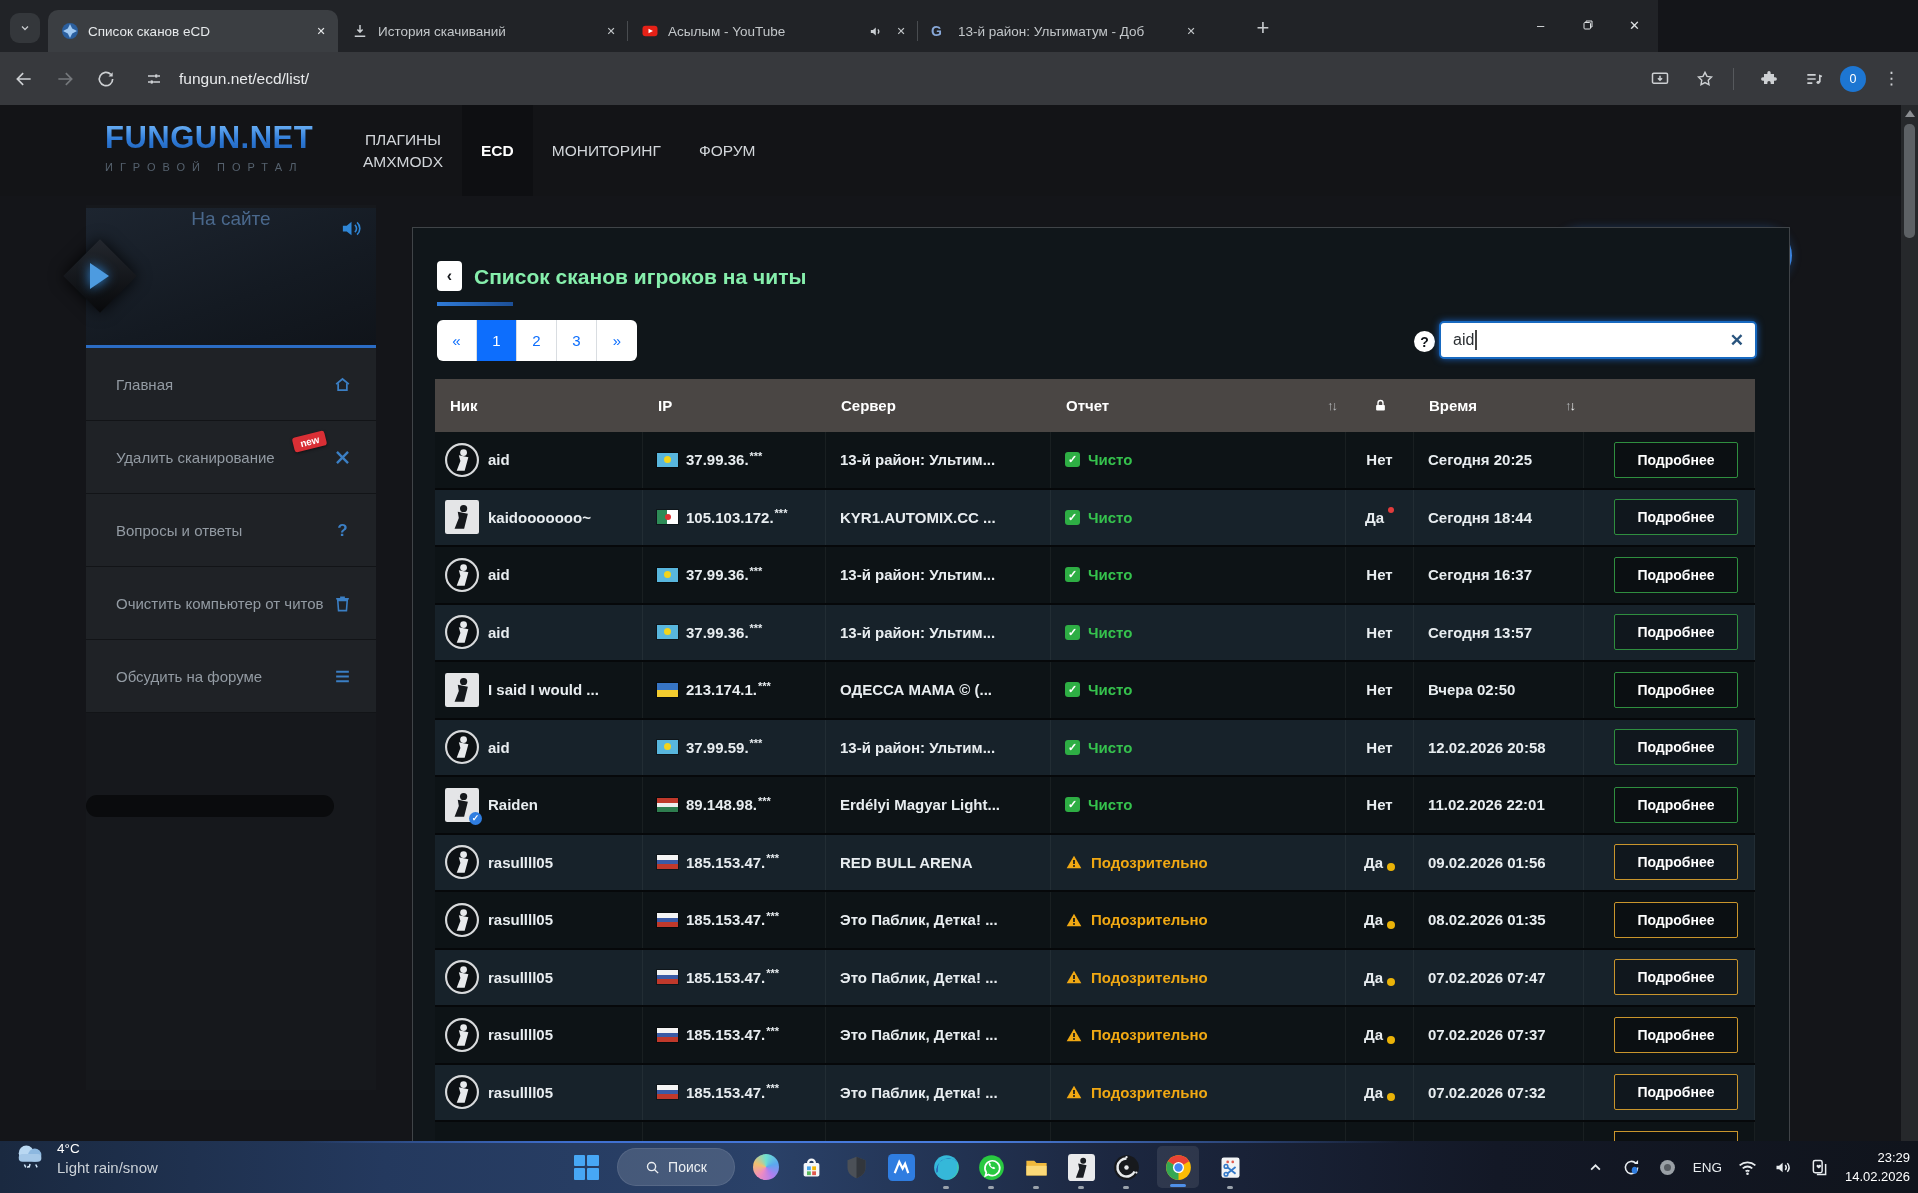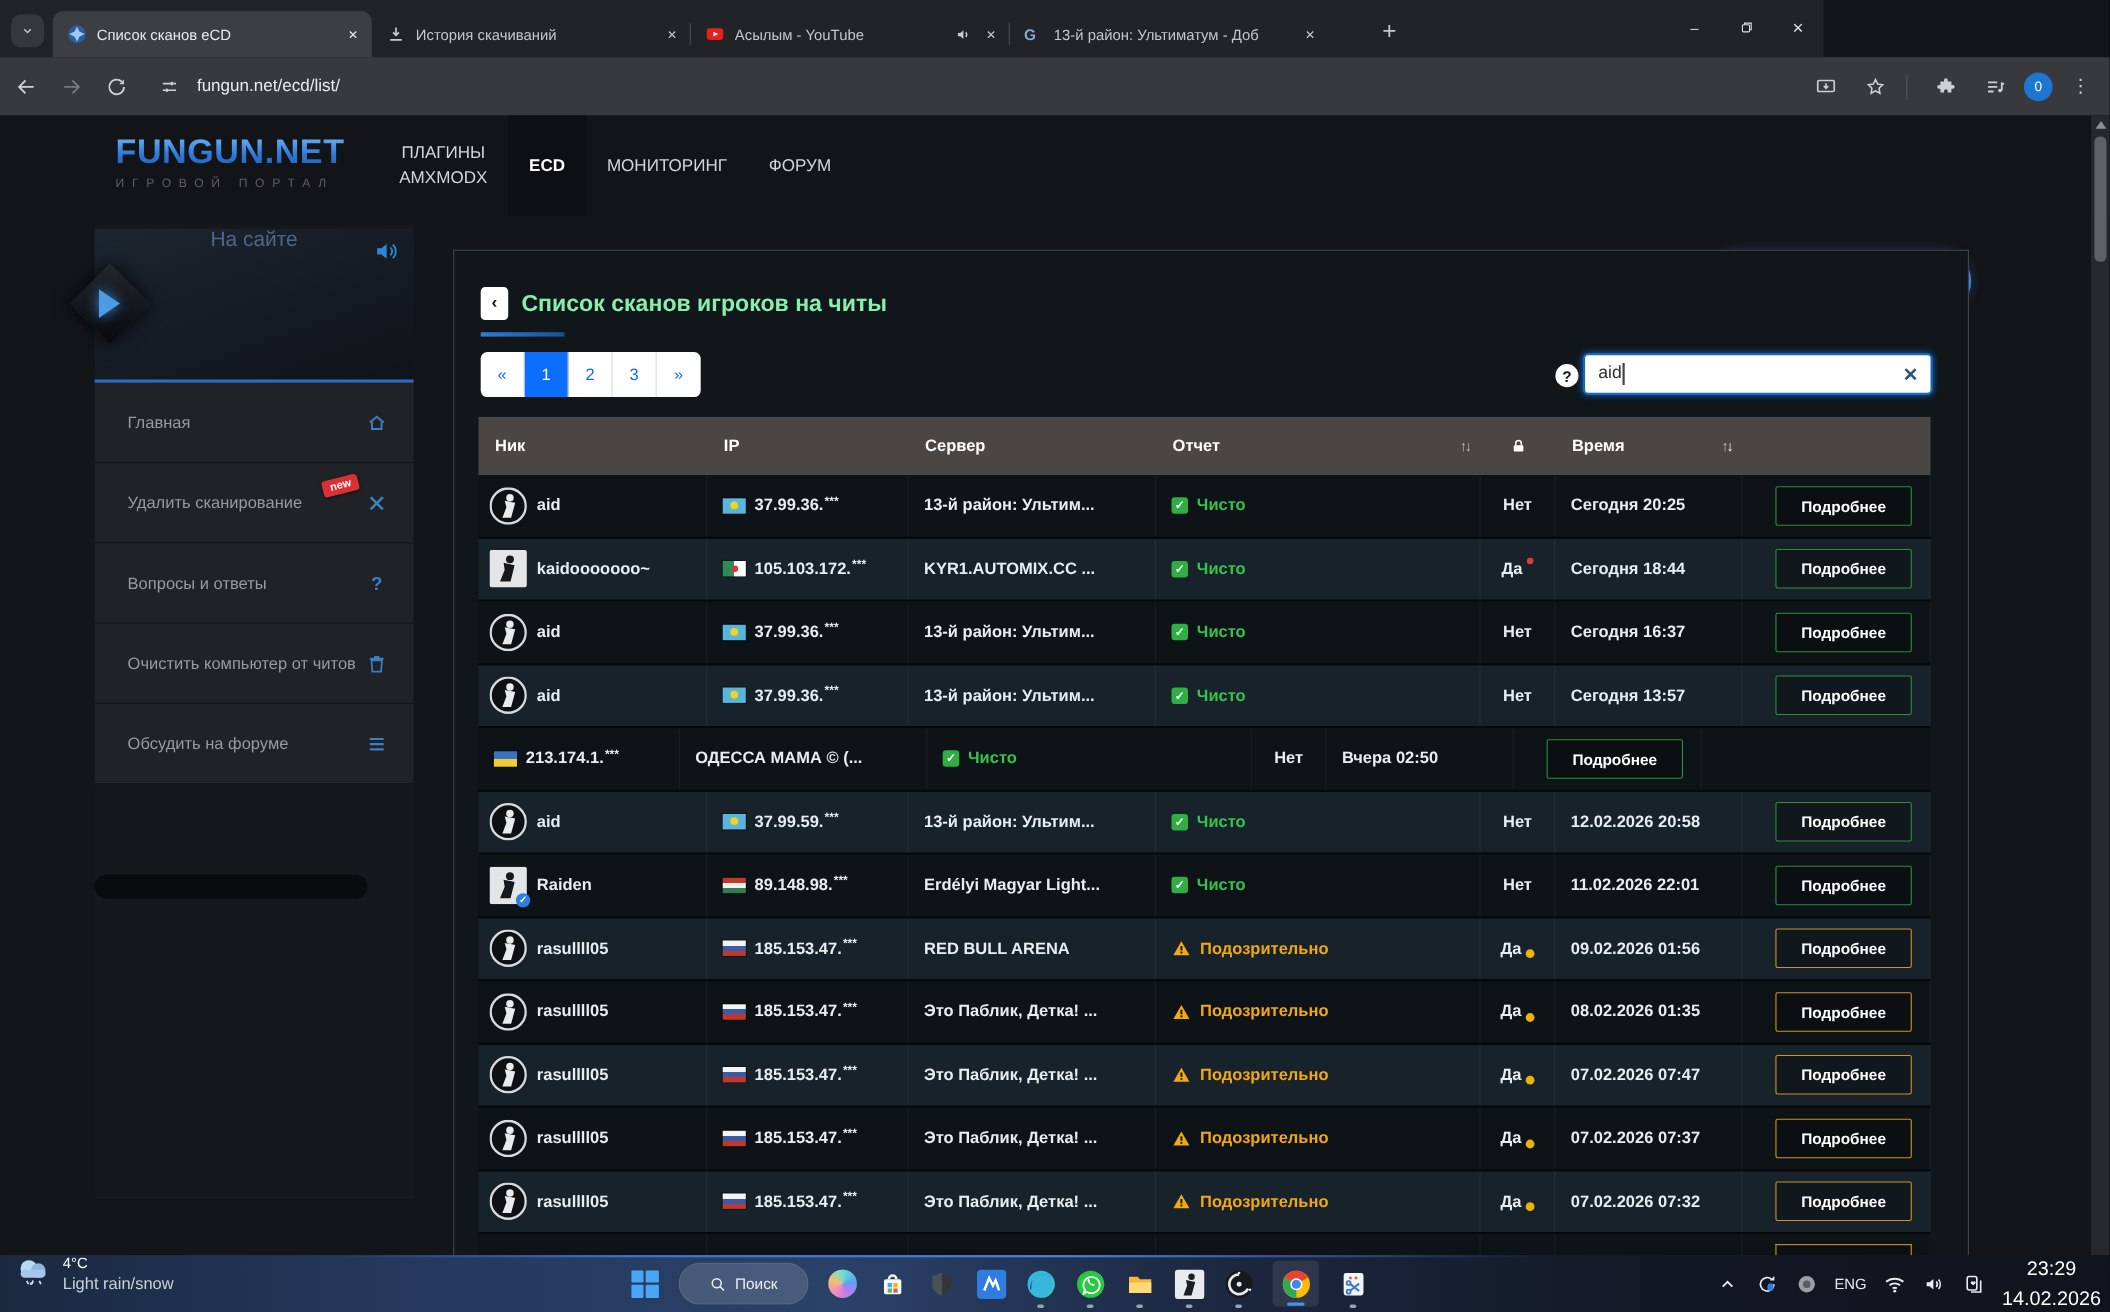--- a/index.html
+++ b/index.html
@@ -177,21 +177,21 @@
   .chrome-box::after{content:"";position:absolute;bottom:1px;left:50%;transform:translateX(-50%);
     width:16px;height:3px;border-radius:2px;background:#4f8fe8}
   .ic-win{width:25px;height:25px;display:grid;grid-template-columns:1fr 1fr;grid-template-rows:1fr 1fr;gap:2px}
   .ic-win i{background:#47a7f5;border-radius:1px}
   .ic-copilot{width:26px;height:26px;border-radius:50%;
     background:conic-gradient(#6ee0d0,#5aa8f0,#b07ef0,#f08cc0,#f0c070,#6ee0d0)}
   .tray{position:absolute;right:8px;top:0;height:52px;display:flex;align-items:center;gap:15px;color:#e8ecef}
   .tray .ti{width:21px;height:21px;display:flex;align-items:center;justify-content:center}
   .tray .ti svg{width:21px;height:21px}
   .lang-tray{font-size:13.5px}
-  .clock{text-align:center;font-size:18px;line-height:1.5;color:#fff}
+  .clock{text-align:right;font-size:13px;line-height:1.5;color:#fff}
 </style>
 </head>
 <body>
 
 <div id="screen">
 
   <div class="tabstrip">
     <div class="tab-search-btn">
       <svg width="12" height="12" viewBox="0 0 24 24" fill="none" stroke="currentColor" stroke-width="2.5">
           <path d="M6 9l6 6 6-6"></path>
@@ -570,20 +570,30 @@
               <span>Нет</span>
             </div>
             <div class="td c6">
               <span>Сегодня 13:57</span>
             </div>
             <div class="td c7">
               <div class="btn-det clean">Подробнее</div>
             </div>
           </div>
           <div class="trow odd">
+            <div class="td c1">
+              <span class="av">
+                <svg viewBox="0 0 32 32">
+                  <rect width="32" height="32" rx="2" fill="#e4e5e7"></rect>
+                  <circle cx="17.5" cy="8" r="3.4" fill="#15181c"></circle>
+                  <path d="M9 27l4-10-1-6 9.5 2L18 27z" fill="#15181c"></path>
+                </svg>
+              </span>
+              <span>I said I would ...</span>
+            </div>
             <div class="td c2">
               <span class="flag ua"></span>
               <span>213.174.1.</span>
               <span class="mask">***</span>
             </div>
             <div class="td c3">
               <span>ОДЕССА МАМА © (...</span>
             </div>
             <div class="td c4">
               <span class="st clean">

